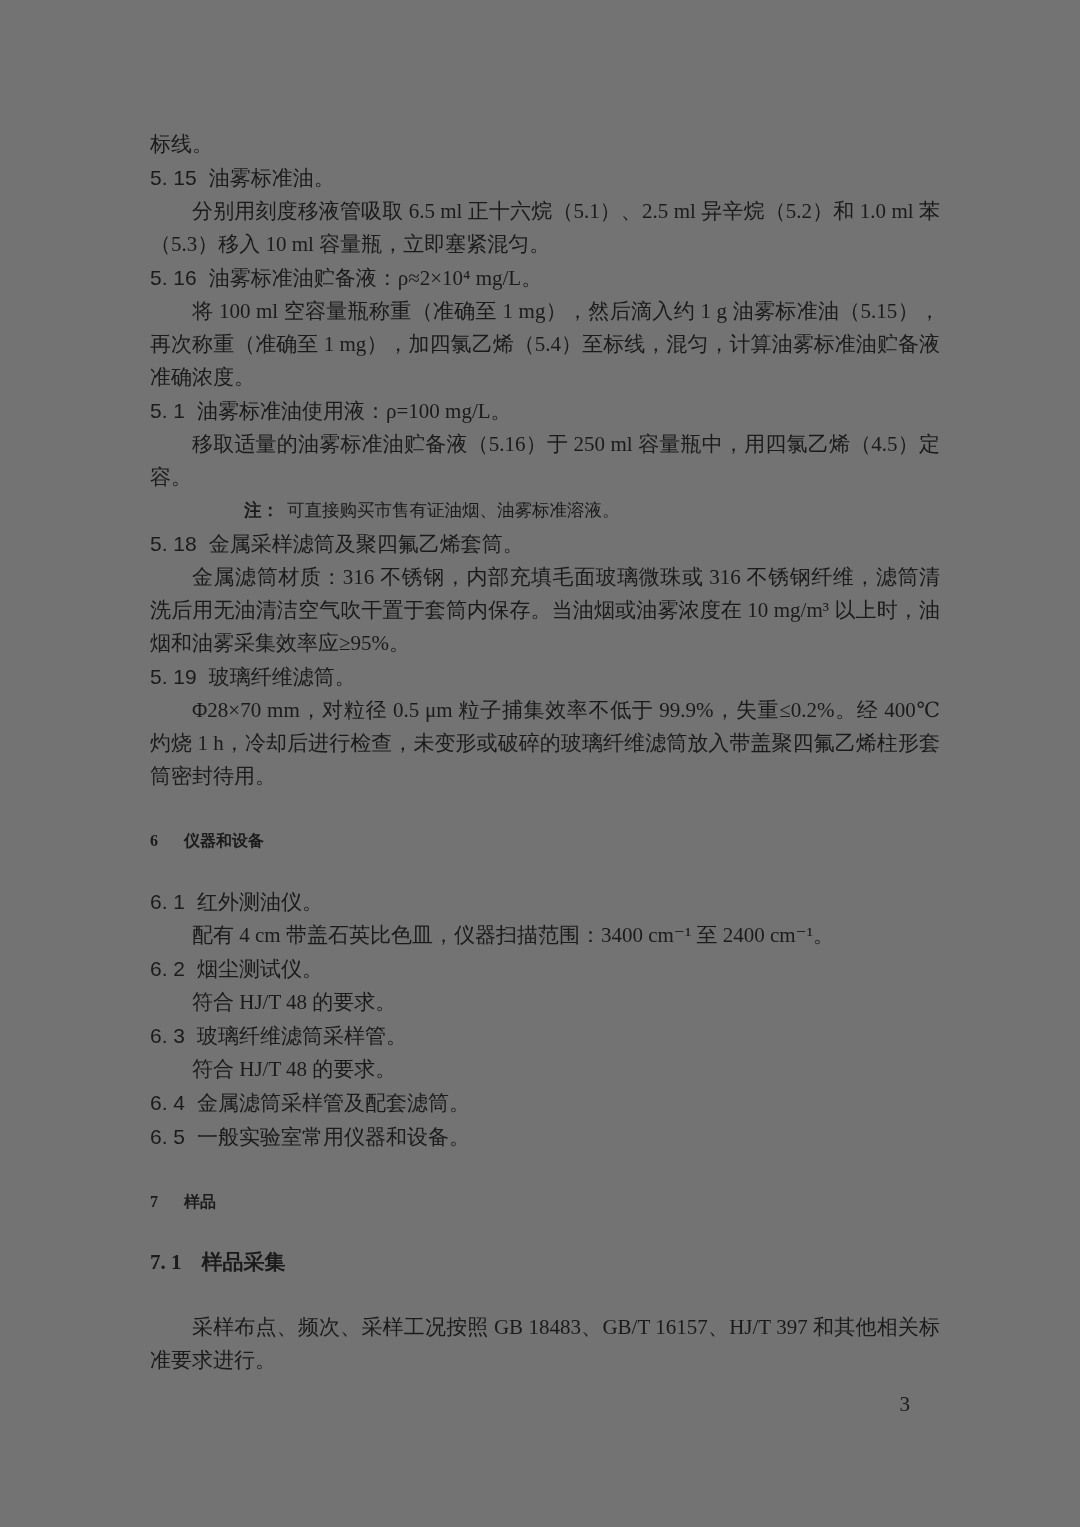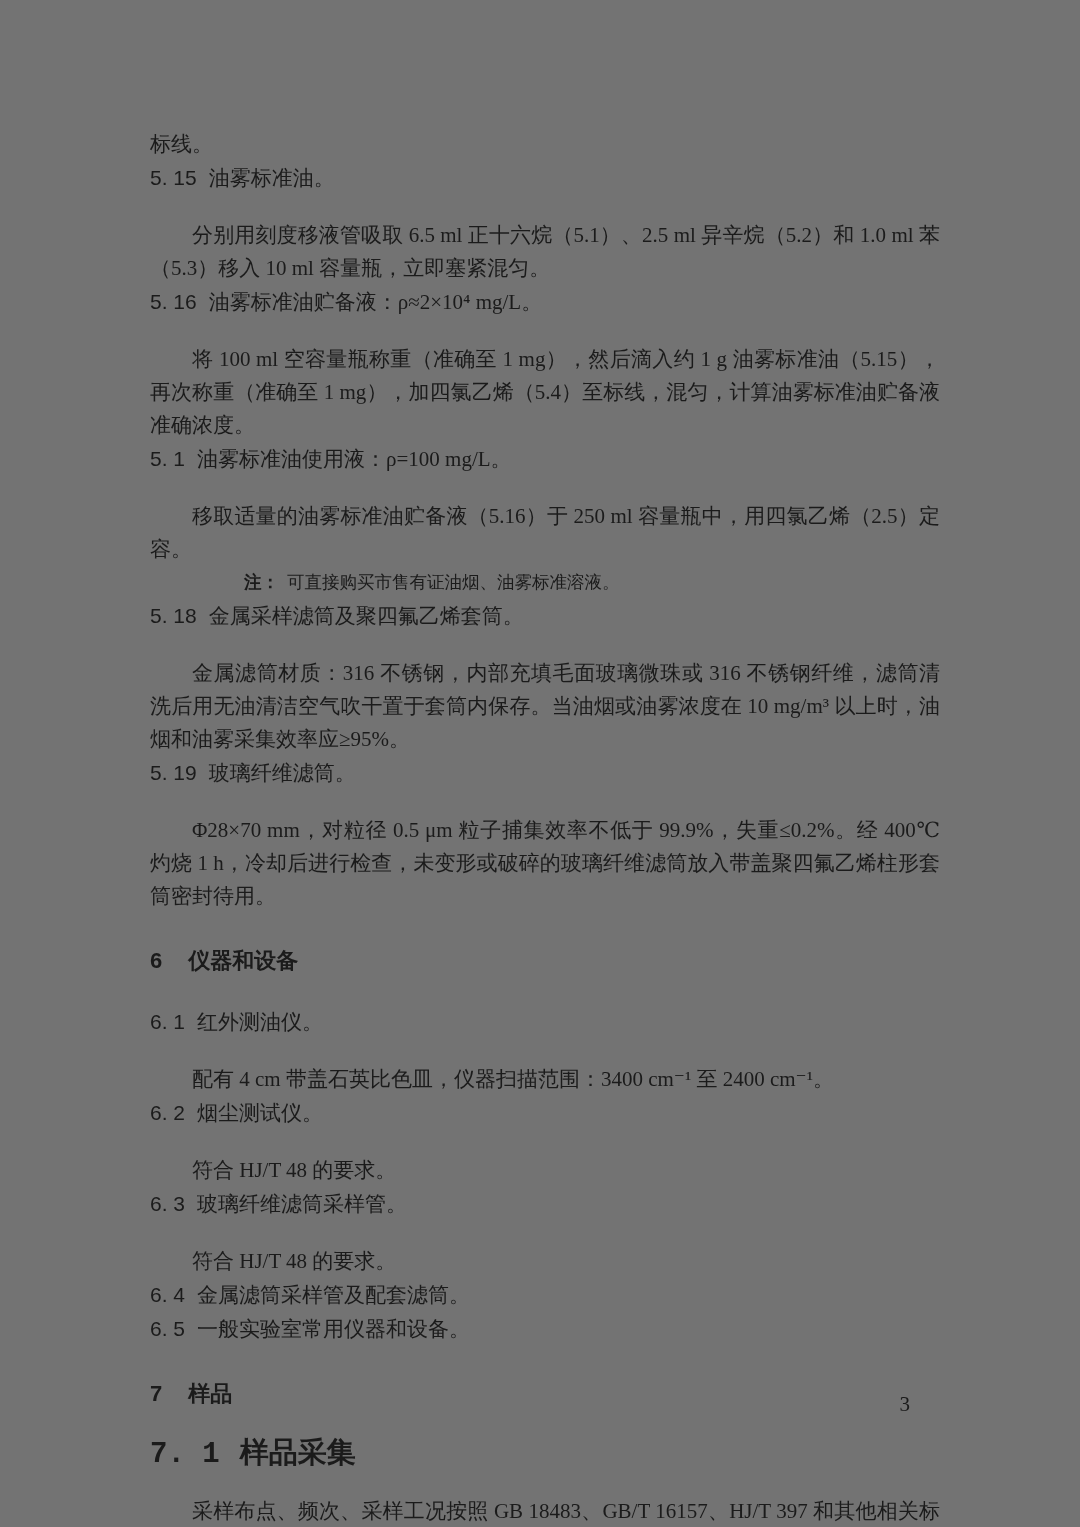--- a/index.html
+++ b/index.html
@@ -31,52 +31,52 @@
 
   
   .clause { text-indent: 0; }
   .cnum {
     font-family: "Liberation Sans", "DejaVu Sans", sans-serif;
     margin-right: 12px;
     white-space: pre;
   }
 
   
-  .para { text-indent: 2em; margin-top: 24px; }
+  .para { text-indent: 2em; }
 
   
   .note {
     font-size: 17.5px;
     line-height: 33px;
     margin-left: 94px;
     text-indent: 0;
   }
   .note-label {
     font-weight: bold;
     margin-right: 8px;
   }
 
   
   .h1 {
-    font-family: Liberation Sans, sans-serif;
+    font-family: Liberation Serif, serif;
     font-weight: bold;
-    font-size: 22px;
+    font-size: 16px;
     line-height: 34px;
     margin: 31px 0 27px 0;
     text-indent: 0;
   }
   .h1 .hnum { margin-right: 26px; white-space: pre; }
 
   
   .h2 {
-    font-family: Liberation Mono, monospace;
+    font-family: Liberation Serif, serif;
     font-weight: bold;
-    font-size: 29px;
+    font-size: 21px;
     line-height: 33px;
-    margin: 26px 0 23px 0;
+    margin: 26px 0 32px 0;
     text-indent: 0;
   }
   .h2 .hnum { margin-right: 20px; white-space: pre; }
 
   .pagenum {
     position: absolute;
     top: 1388px;
     right: 170px;
     font-size: 21px;
     line-height: 33px;
@@ -93,21 +93,21 @@
     <p class="clause"><span class="cnum">5. 15</span><span>油雾标准油。</span></p>
 
     <p class="para">分别用刻度移液管吸取 6.5 ml 正十六烷（5.1）、2.5 ml 异辛烷（5.2）和 1.0 ml 苯（5.3）移入 10 ml 容量瓶，立即塞紧混匀。</p>
 
     <p class="clause"><span class="cnum">5. 16</span><span>油雾标准油贮备液：ρ≈2×10⁴ mg/L。</span></p>
 
     <p class="para">将 100 ml 空容量瓶称重（准确至 1 mg），然后滴入约 1 g 油雾标准油（5.15），再次称重（准确至 1 mg），加四氯乙烯（5.4）至标线，混匀，计算油雾标准油贮备液准确浓度。</p>
 
     <p class="clause"><span class="cnum">5. 1</span><span>油雾标准油使用液：ρ=100 mg/L。</span></p>
 
-    <p class="para">移取适量的油雾标准油贮备液（5.16）于 250 ml 容量瓶中，用四氯乙烯（2.5）定容。</p>
+    <p class="para">移取适量的油雾标准油贮备液（5.16）于 250 ml 容量瓶中，用四氯乙烯（4.5）定容。</p>
 
     <p class="note"><span class="note-label">注：</span><span>可直接购买市售有证油烟、油雾标准溶液。</span></p>
 
     <p class="clause"><span class="cnum">5. 18</span><span>金属采样滤筒及聚四氟乙烯套筒。</span></p>
 
     <p class="para">金属滤筒材质：316 不锈钢，内部充填毛面玻璃微珠或 316 不锈钢纤维，滤筒清洗后用无油清洁空气吹干置于套筒内保存。当油烟或油雾浓度在 10 mg/m³ 以上时，油烟和油雾采集效率应≥95%。</p>
 
     <p class="clause"><span class="cnum">5. 19</span><span>玻璃纤维滤筒。</span></p>
 
     <p class="para">Φ28×70 mm，对粒径 0.5 μm 粒子捕集效率不低于 99.9%，失重≤0.2%。经 400℃灼烧 1 h，冷却后进行检查，未变形或破碎的玻璃纤维滤筒放入带盖聚四氟乙烯柱形套筒密封待用。</p>

